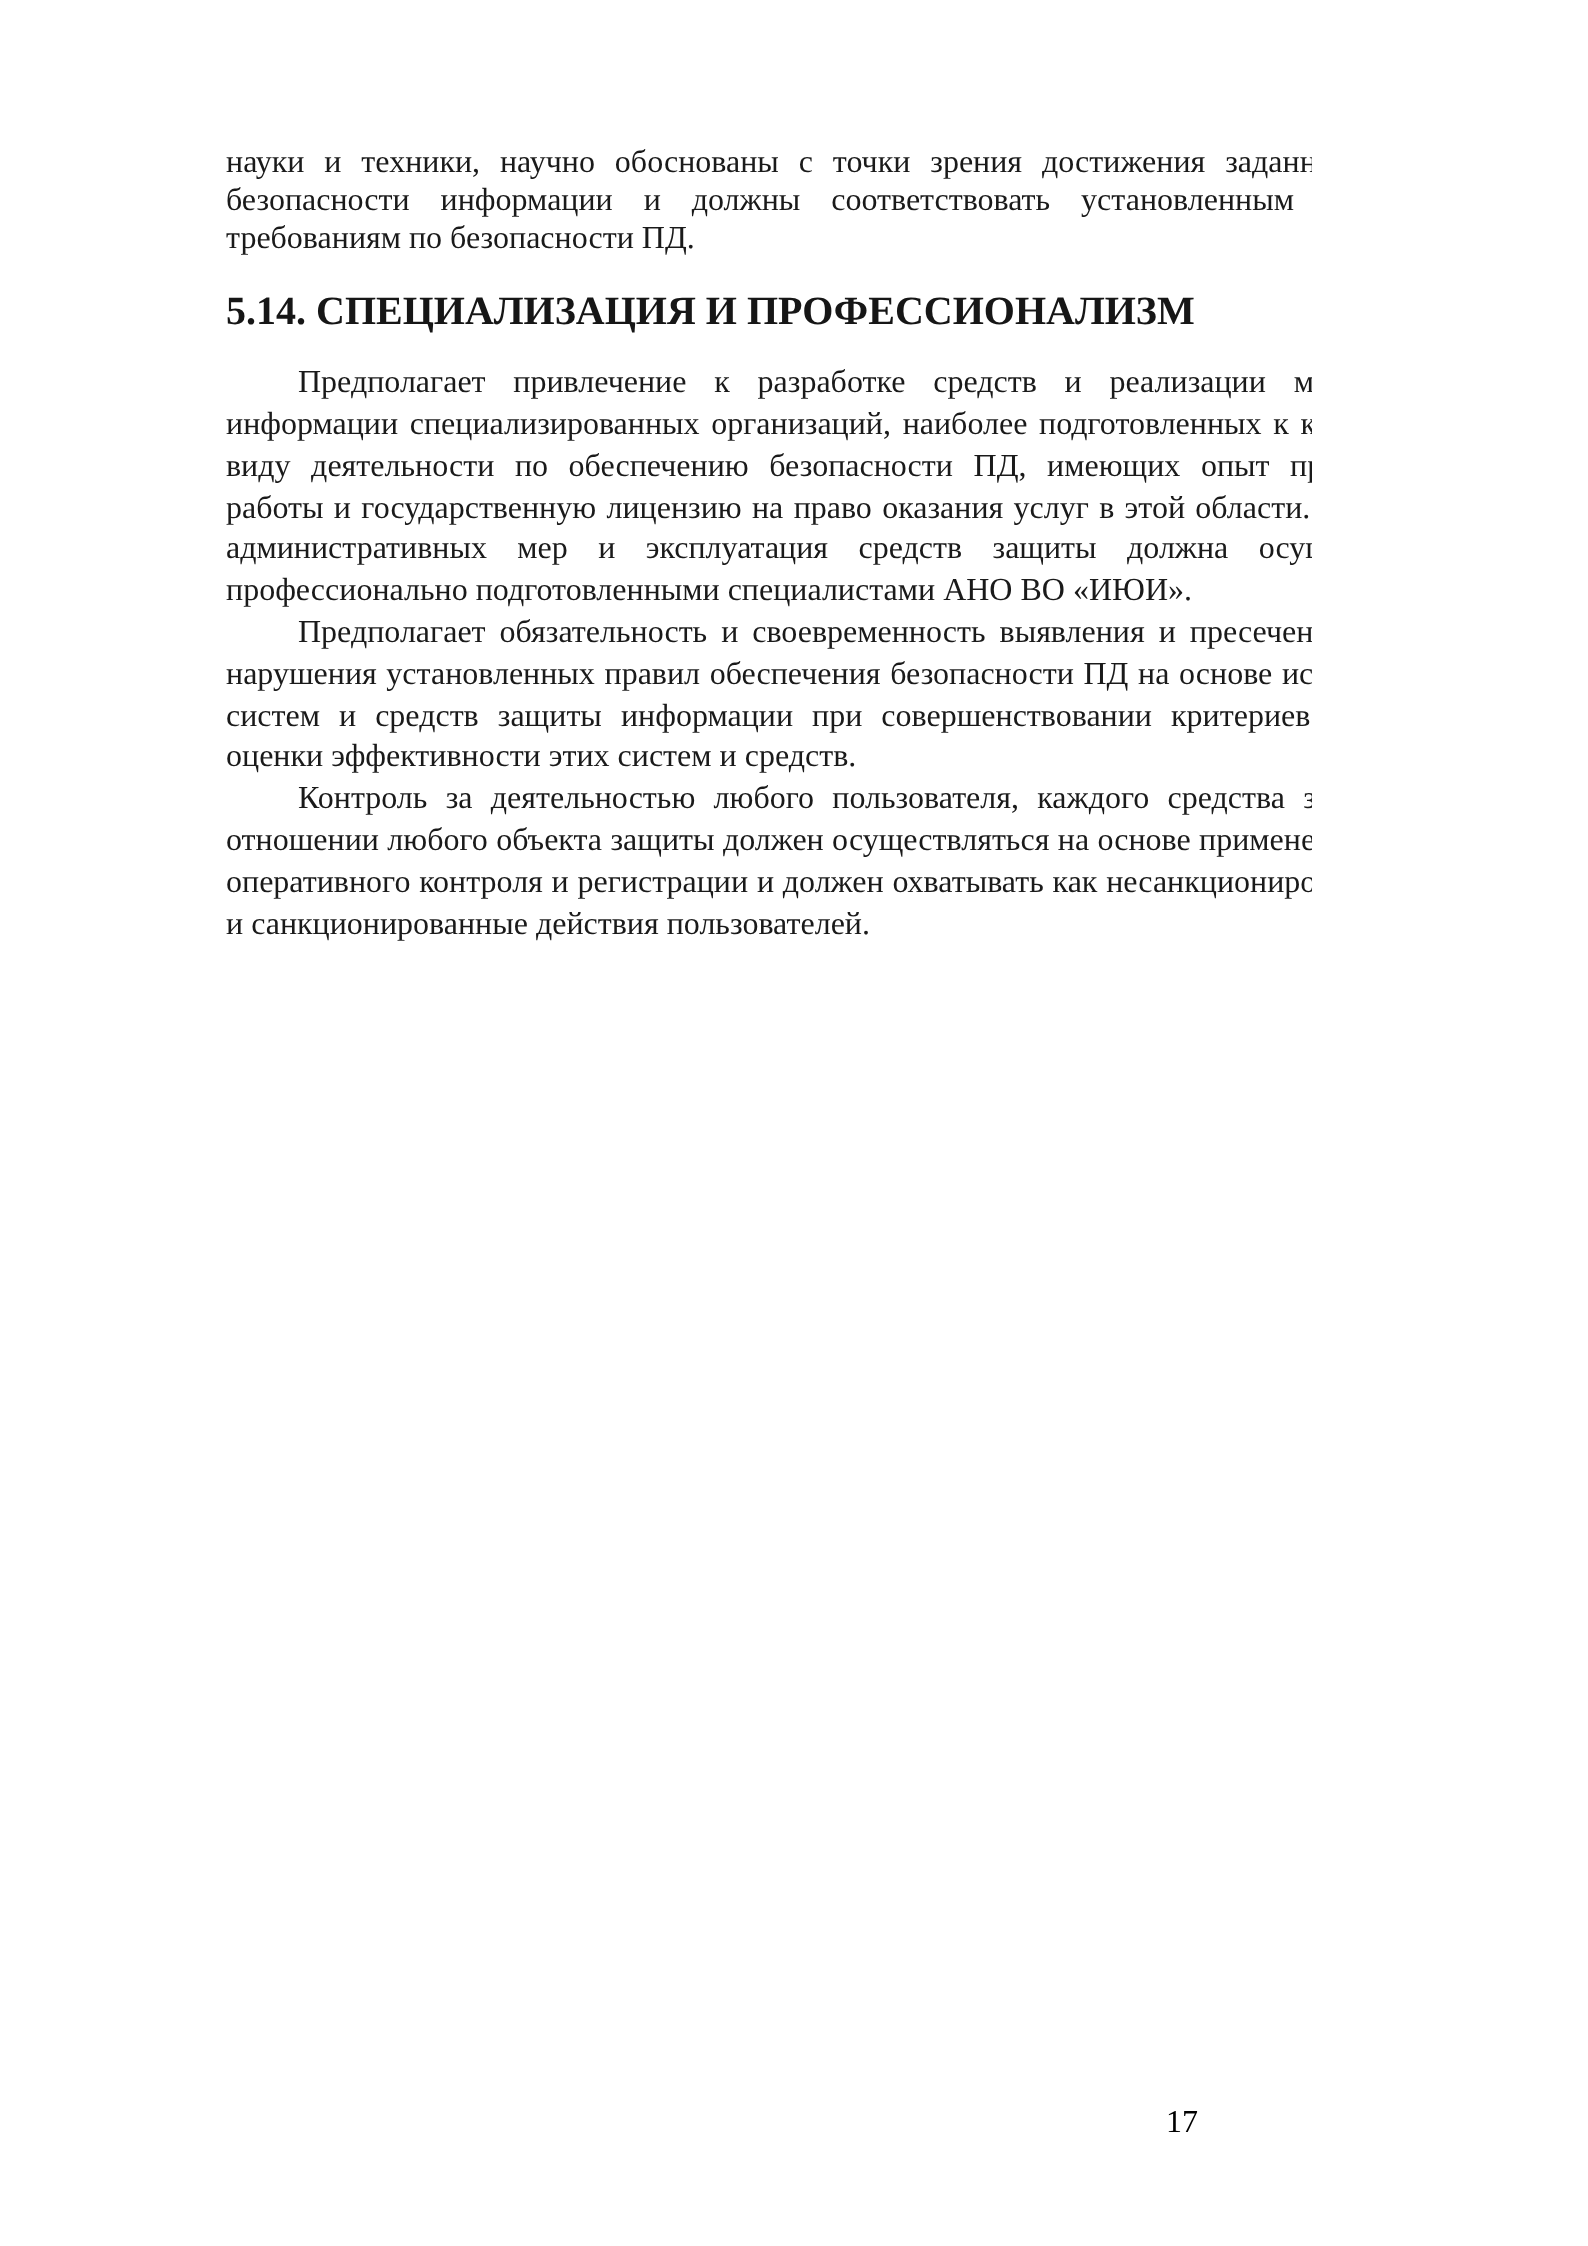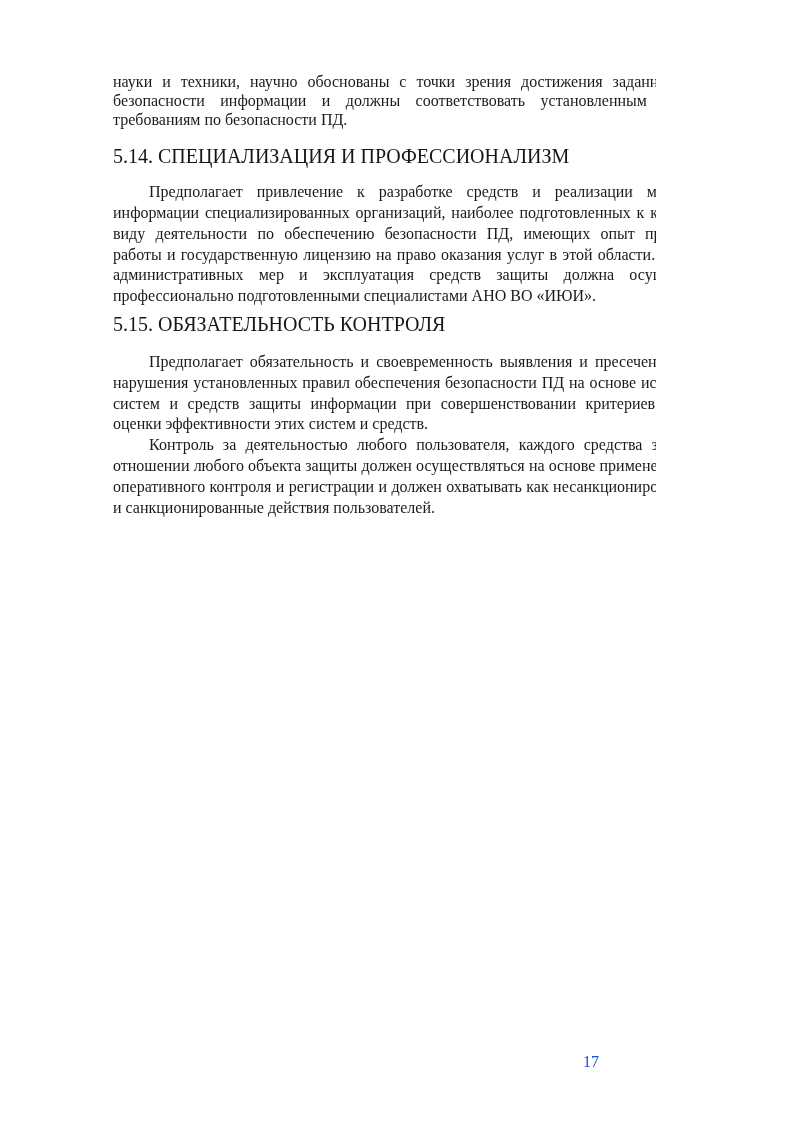--- a/index.html
+++ b/index.html
@@ -25,51 +25,50 @@
   .content p {
     margin: 0;
     font-size: 16px;
     text-align: justify;
   }
   .tight { line-height: 19.1px; }
   .loose { line-height: 20.8px; }
   .indent { text-indent: 36px; }
   .sec-heading {
     font-size: 20px;
-    font-weight: normal;
+    font-weight: bold;
     line-height: 26px;
     margin: 0;
     text-align: left;
     color: #161616;
   }
   .h514 { margin: 14px 0 13px 0; }
   .h515 { margin: 4px 0 15px 0; }
   .page-number {
     position: absolute;
     top: 1052px;
     right: 57px;
     font-size: 16px;
     line-height: 20px;
-    color: #1d4ed8;
+    color: #000000;
   }
 </style>
 </head>
 <body>
 
 <div class="page">
   <div class="content">
 
     <p class="tight">науки и техники, научно обоснованы с точки зрения достижения заданного уровня безопасности информации и должны соответствовать установленным нормам и требованиям по безопасности ПД.</p>
 
 
     <h2 class="sec-heading h514">5.14. СПЕЦИАЛИЗАЦИЯ И ПРОФЕССИОНАЛИЗМ</h2>
 
     <p class="loose indent">Предполагает привлечение к разработке средств и реализации мер защиты информации специализированных организаций, наиболее подготовленных к конкретному виду деятельности по обеспечению безопасности ПД, имеющих опыт практической работы и государственную лицензию на право оказания услуг в этой области. Реализация административных мер и эксплуатация средств защиты должна осуществляться профессионально подготовленными специалистами АНО ВО «ИЮИ».</p>
 
-    <h2 class="sec-heading h515">5.15. ОБЯЗАТЕЛЬНОСТЬ КОНТРОЛЯ</h2>
 
     <p class="loose indent">Предполагает обязательность и своевременность выявления и пресечения попыток нарушения установленных правил обеспечения безопасности ПД на основе используемых систем и средств защиты информации при совершенствовании критериев и методов оценки эффективности этих систем и средств.</p>
 
     <p class="loose indent">Контроль за деятельностью любого пользователя, каждого средства защиты и в отношении любого объекта защиты должен осуществляться на основе применения средств оперативного контроля и регистрации и должен охватывать как несанкционированные, так и санкционированные действия пользователей.</p>
 
   </div>
 
   <div class="page-number">17</div>
 </div>
 

